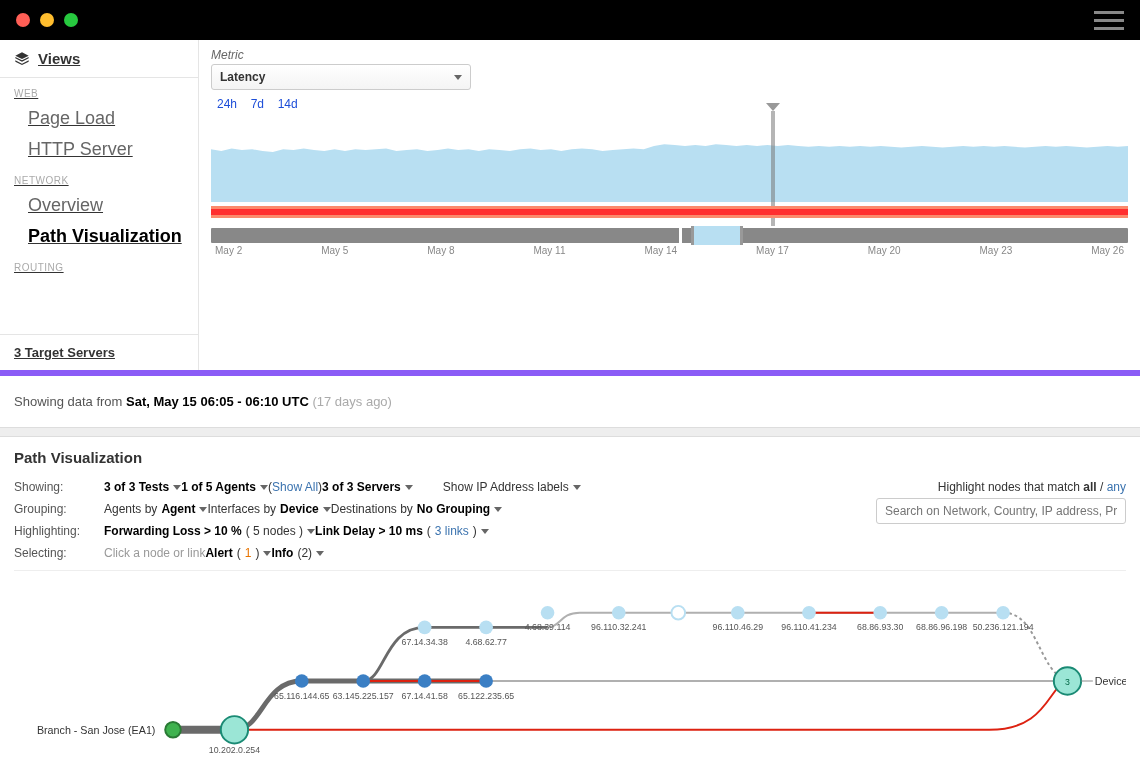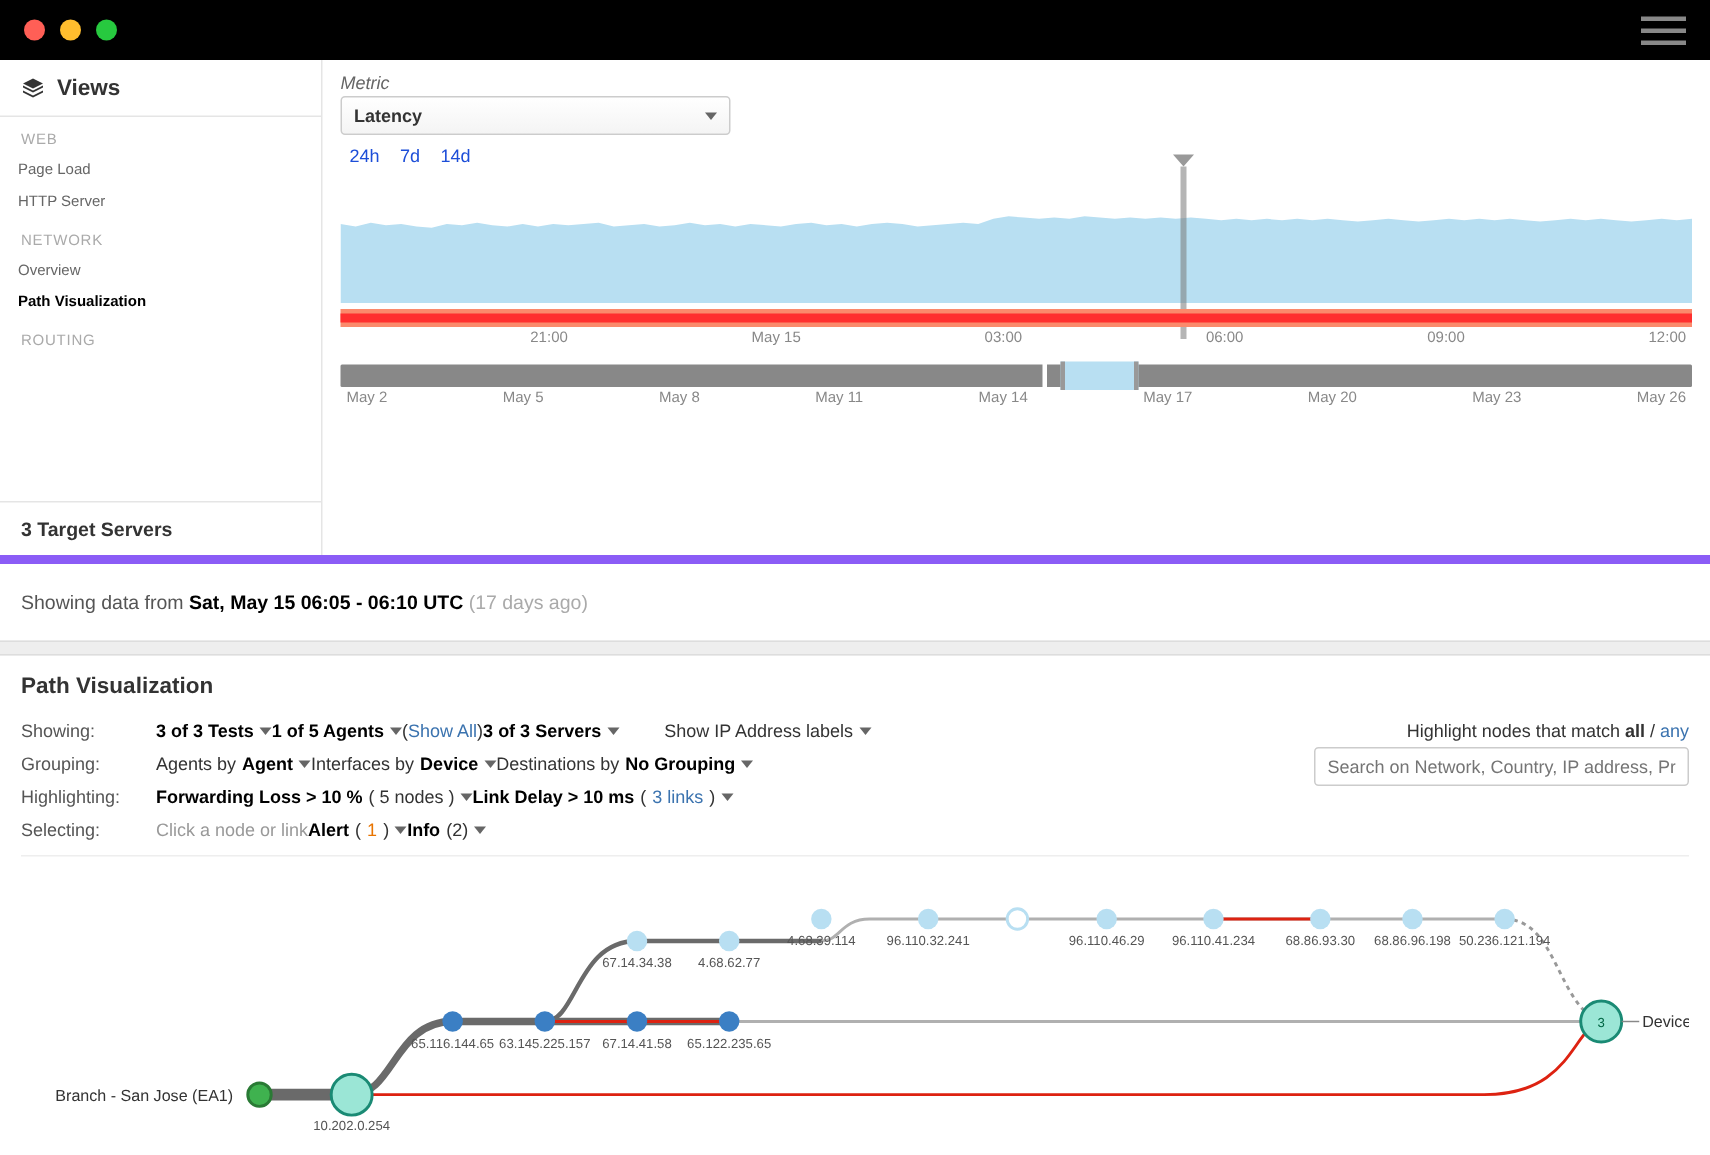--- a/index.html
+++ b/index.html
@@ -9,25 +9,25 @@
   .titlebar { height: 40px; background: #000; display: flex; align-items: center; padding: 0 16px; justify-content: space-between; }
   .traffic-lights { display: flex; gap: 10px; }
   .traffic-lights span { width: 14px; height: 14px; border-radius: 50%; display: inline-block; }
   .tl-red { background: #ff5f56; } .tl-yellow { background: #ffbd2e; } .tl-green { background: #27c93f; }
   .hamburger { width: 30px; display: flex; flex-direction: column; gap: 5px; cursor: pointer; }
   .hamburger span { height: 3px; background: #888; display: block; }
 
   .app { display: flex; height: 330px; }
 
   
-  .sidebar { width: 215px; border-right: 1px solid #e5e5e5; background: #fff; display: flex; flex-direction: column; }
+  .sidebar { width: 199px; border-right: 1px solid #e5e5e5; background: #fff; display: flex; flex-direction: column; text-decoration: underline; }
   .views-header { padding: 10px 14px; font-weight: bold; font-size: 15px; display: flex; align-items: center; gap: 8px; border-bottom: 1px solid #e5e5e5; }
   .views-header svg { width: 16px; height: 16px; }
   .nav-section-label { font-size: 10px; letter-spacing: .5px; color: #aaa; padding: 10px 14px 4px; text-transform: uppercase; }
-  .nav-item { padding: 5px 14px 5px 12px; color: #666; cursor: pointer; font-size: 10px; }
+  .nav-item { padding: 5px 14px 5px 28px; color: #666; cursor: pointer; font-size: 18px; }
   .nav-item.active { font-weight: bold; color: #000; }
   .sidebar-footer { margin-top: auto; padding: 10px 14px; border-top: 1px solid #e5e5e5; font-weight: bold; font-size: 13px; }
 
   
   .main { flex: 1; padding: 8px 12px 0; overflow: hidden; }
   .metric-row { margin-bottom: 6px; }
   .metric-label { font-size: 12px; color: #666; margin-bottom: 2px; display: block; font-style: italic; }
   .metric-select { width: 260px; height: 26px; border: 1px solid #ccc; border-radius: 3px; background: linear-gradient(#fff,#f4f4f4); padding: 0 8px; font-weight: bold; font-size: 12px; display: flex; align-items: center; justify-content: space-between; cursor: pointer; }
   .caret-down { width:0;height:0;border-left:4px solid transparent;border-right:4px solid transparent;border-top:5px solid #666; }
 
@@ -129,34 +129,20 @@
     </div>
 
     <div class="chart-container">
       <svg class="area-chart" viewBox="0 0 900 85" preserveAspectRatio="none">
         <path id="area-path" fill="#b8dff2" d="M0 85 L0.0 32.3 L10.1 34.0 L20.2 31.5 L30.3 33.1 L40.4 32.3 L50.6 34.0 L60.7 34.9 L70.8 32.3 L80.9 33.1 L91.0 31.5 L101.1 33.1 L111.2 34.0 L121.3 32.3 L131.5 34.0 L141.6 32.3 L151.7 33.1 L161.8 32.3 L171.9 31.5 L182.0 34.0 L192.1 33.1 L202.2 32.3 L212.4 34.0 L222.5 33.1 L232.6 31.5 L242.7 33.1 L252.8 32.3 L262.9 34.0 L273.0 32.3 L283.1 33.1 L293.3 34.0 L303.4 32.3 L313.5 31.5 L323.6 33.1 L333.7 32.3 L343.8 34.0 L353.9 32.3 L364.0 31.5 L374.2 32.3 L384.3 34.0 L394.4 33.1 L404.5 32.3 L414.6 31.5 L424.7 32.3 L434.8 28.9 L444.9 27.2 L455.1 28.0 L465.2 28.9 L475.3 28.0 L485.4 28.9 L495.5 27.2 L505.6 28.0 L515.7 28.9 L525.8 28.0 L536.0 28.9 L546.1 28.0 L556.2 28.9 L566.3 28.0 L576.4 28.9 L586.5 29.8 L596.6 28.9 L606.7 29.8 L616.9 28.9 L627.0 29.8 L637.1 28.9 L647.2 29.8 L657.3 28.9 L667.4 29.8 L677.5 30.6 L687.6 29.8 L697.8 28.9 L707.9 29.8 L718.0 30.6 L728.1 29.8 L738.2 28.9 L748.3 29.8 L758.4 28.9 L768.5 29.8 L778.7 28.9 L788.8 29.8 L798.9 30.6 L809.0 29.8 L819.1 28.9 L829.2 29.8 L839.3 28.9 L849.4 29.8 L859.6 30.6 L869.7 29.8 L879.8 28.9 L889.9 29.8 L900.0 28.9 L900 85 Z"></path>
       </svg>
       <div class="playhead"></div>
       <div class="alert-bar">
           <div class="inner"></div>
         </div>
-      <div class="axis-labels">
-        <span style="flex:1"></span>
-        <span>21:00</span>
-        <span style="flex:1"></span>
-        <span>May 15</span>
-        <span style="flex:1"></span>
-        <span>03:00</span>
-        <span style="flex:1"></span>
-        <span>06:00</span>
-        <span style="flex:1"></span>
-        <span>09:00</span>
-        <span style="flex:1"></span>
-        <span>12:00</span>
-      </div>
       <div class="overview-bar">
         <div class="window-break"></div>
         <div class="window"></div>
       </div>
       <div class="overview-labels">
         <span>May 2</span>
         <span>May 5</span>
         <span>May 8</span>
         <span>May 11</span>
         <span>May 14</span>

